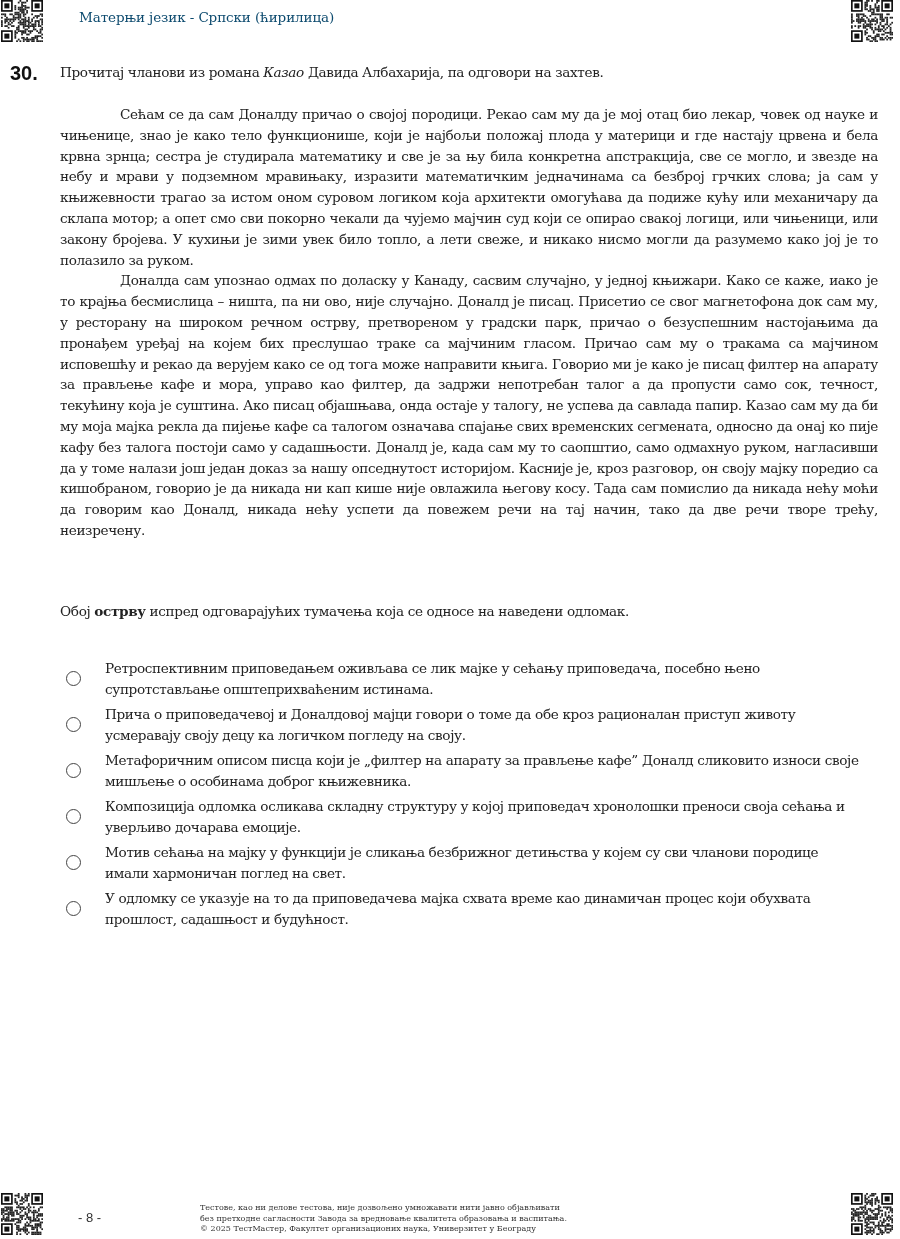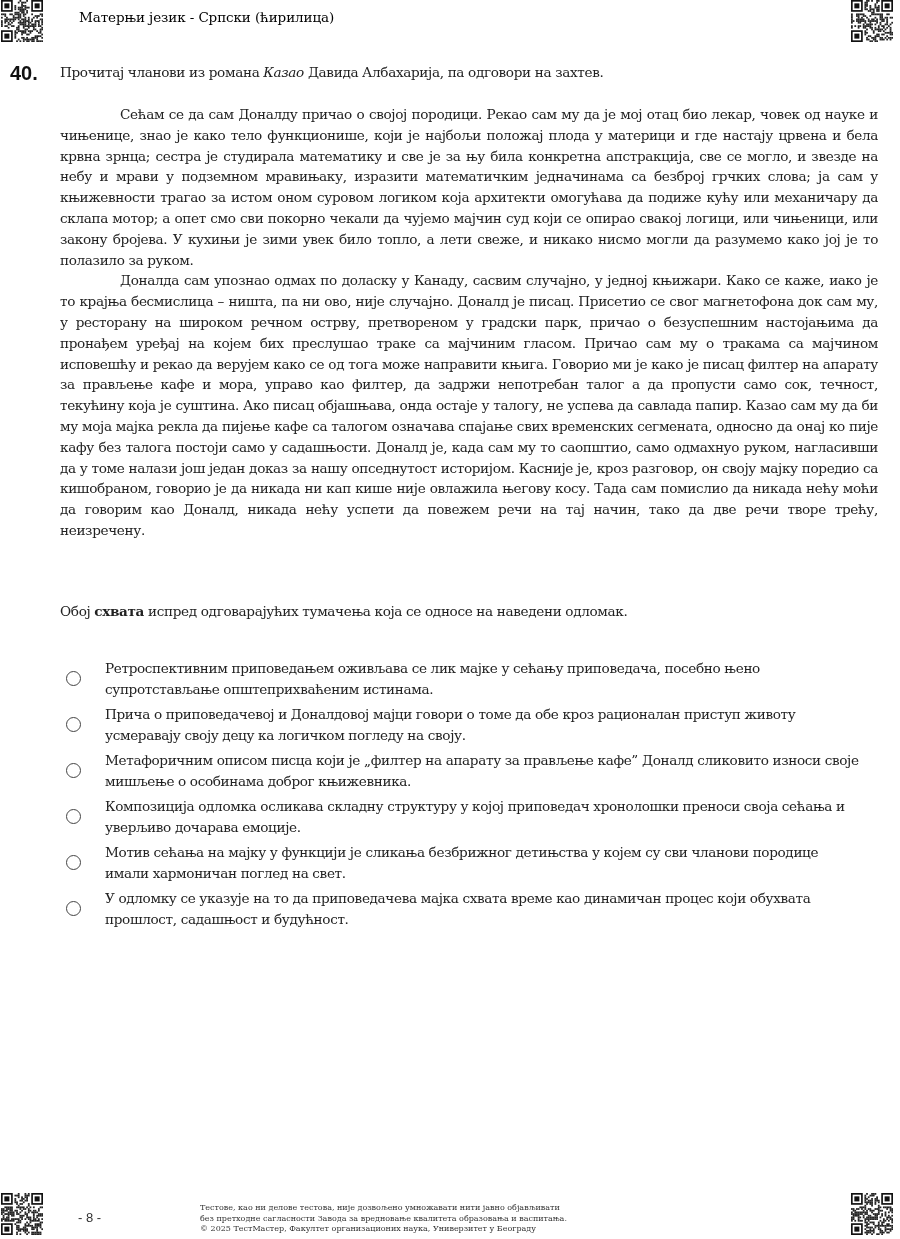--- a/index.html
+++ b/index.html
@@ -3,21 +3,21 @@
 <meta charset="utf-8">
 <style>
   html, body { margin: 0; padding: 0; background: #ffffff; }
   body { width: 900px; height: 1239px; position: relative; overflow: hidden; color: #222; font-family: "DejaVu Serif", serif; }
   .qr { position: absolute; width: 42px; height: 42px; background: #fff; }
   .qr svg { width: 100%; height: 100%; display: block; }
   .qr-tl { left: 1px; top: 0px; }
   .qr-tr { left: 851px; top: 0px; }
   .qr-bl { left: 1px; top: 1193px; }
   .qr-br { left: 851px; top: 1193px; }
-  .header-title { position: absolute; left: 79px; top: 9px; font-size: 13.5px; color: #000000; letter-spacing: -0.1px; }
+  .header-title { position: absolute; left: 79px; top: 9px; font-size: 13.5px; color: #0c4a6e; letter-spacing: -0.1px; }
   .q-num { position: absolute; left: 10px; top: 62px; font-family: "Liberation Sans", sans-serif; font-weight: bold; font-size: 20px; color: #111; }
   .q-prompt { position: absolute; left: 60px; top: 64px; font-size: 13.6px; letter-spacing: -0.35px; }
   .q-prompt i { font-style: italic; }
   .passage { position: absolute; left: 60px; top: 104px; width: 818px; font-size: 13.6px; line-height: 20.8px; text-align: justify; letter-spacing: -0.35px; }
   .passage p { margin: 0; text-indent: 60px; }
   .instruction { position: absolute; left: 60px; top: 603px; font-size: 13.6px; letter-spacing: -0.35px; }
   .instruction b { font-weight: bold; }
   .options { position: absolute; left: 66px; top: 658px; width: 800px; }
   .option { display: flex; align-items: flex-start; height: 46px; cursor: pointer; }
   .radio { flex: 0 0 auto; width: 15px; height: 15px; border: 1.2px solid #444; border-radius: 50%; margin-top: 13px; margin-right: 24px; box-sizing: border-box; background: #fff; }
@@ -947,29 +947,29 @@
       <rect x="31.919999999999998" y="1.68" width="8.4" height="8.4" fill="#fff"></rect>
       <rect x="33.6" y="3.36" width="5.04" height="5.04" fill="#111"></rect>
       <rect x="0" y="30.24" width="11.76" height="11.76" fill="#111"></rect>
       <rect x="1.68" y="31.919999999999998" width="8.4" height="8.4" fill="#fff"></rect>
       <rect x="3.36" y="33.6" width="5.04" height="5.04" fill="#111"></rect>
     </svg>
   </div>
 
 <div class="header-title">Матерњи језик - Српски (ћирилица)</div>
 
-<div class="q-num">40.</div>
+<div class="q-num">30.</div>
 <div class="q-prompt"><span>Прочитај чланови из романа </span><i>Казао</i><span> Давида Албахарија, па одговори на захтев.</span></div>
 
 <div class="passage">
   <p>Сећам се да сам Доналду причао о својој породици. Рекао сам му да је мој отац био лекар, човек од науке и чињенице, знао је како тело функционише, који је најбољи положај плода у материци и где настају црвена и бела крвна зрнца; сестра је студирала математику и све је за њу била конкретна апстракција, све се могло, и звезде на небу и мрави у подземном мравињаку, изразити математичким једначинама са безброј грчких слова; ја сам у књижевности трагао за истом оном суровом логиком која архитекти омогућава да подиже кућу или механичару да склапа мотор; а опет смо сви покорно чекали да чујемо мајчин суд који се опирао свакој логици, или чињеници, или закону бројева. У кухињи је зими увек било топло, а лети свеже, и никако нисмо могли да разумемо како јој је то полазило за руком.</p>
   <p>Доналда сам упознао одмах по доласку у Канаду, сасвим случајно, у једној књижари. Како се каже, иако је то крајња бесмислица – ништа, па ни ово, није случајно. Доналд је писац. Присетио се свог магнетофона док сам му, у ресторану на широком речном острву, претвореном у градски парк, причао о безуспешним настојањима да пронађем уређај на којем бих преслушао траке са мајчиним гласом. Причао сам му о тракама са мајчином исповешћу и рекао да верујем како се од тога може направити књига. Говорио ми је како је писац филтер на апарату за прављење кафе и мора, управо као филтер, да задржи непотребан талог а да пропусти само сок, течност, текућину која је суштина. Ако писац објашњава, онда остаје у талогу, не успева да савлада папир. Казао сам му да би му моја мајка рекла да пијење кафе са талогом означава спајање свих временских сегмената, односно да онај ко пије кафу без талога постоји само у садашњости. Доналд је, када сам му то саопштио, само одмахнуо руком, нагласивши да у томе налази још један доказ за нашу опседнутост историјом. Касније је, кроз разговор, он своју мајку поредио са кишобраном, говорио је да никада ни кап кише није овлажила његову косу. Тада сам помислио да никада нећу моћи да говорим као Доналд, никада нећу успети да повежем речи на тај начин, тако да две речи творе трећу, неизречену.</p>
 </div>
 
-<div class="instruction"><span>Обој </span><b>схвата</b><span> испред одговарајућих тумачења која се односе на наведени одломак.</span></div>
+<div class="instruction"><span>Обој </span><b>острву</b><span> испред одговарајућих тумачења која се односе на наведени одломак.</span></div>
 
 <div class="options">
   <div class="option">
     <span class="radio"></span>
     <span class="option-text">Ретроспективним приповедањем оживљава се лик мајке у сећању приповедача, посебно њено супротстављање општеприхваћеним истинама.</span>
   </div>
   <div class="option">
     <span class="radio"></span>
     <span class="option-text">Прича о приповедачевој и Доналдовој мајци говори о томе да обе кроз рационалан приступ животу усмеравају своју децу ка логичком погледу на своју.</span>
   </div>

